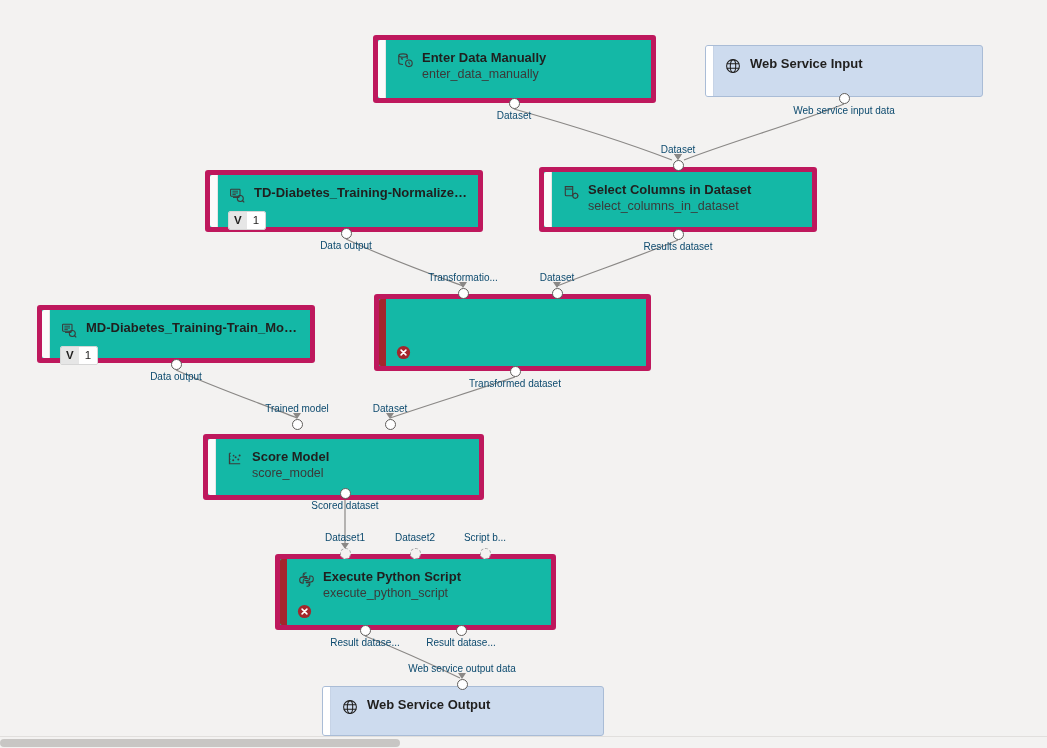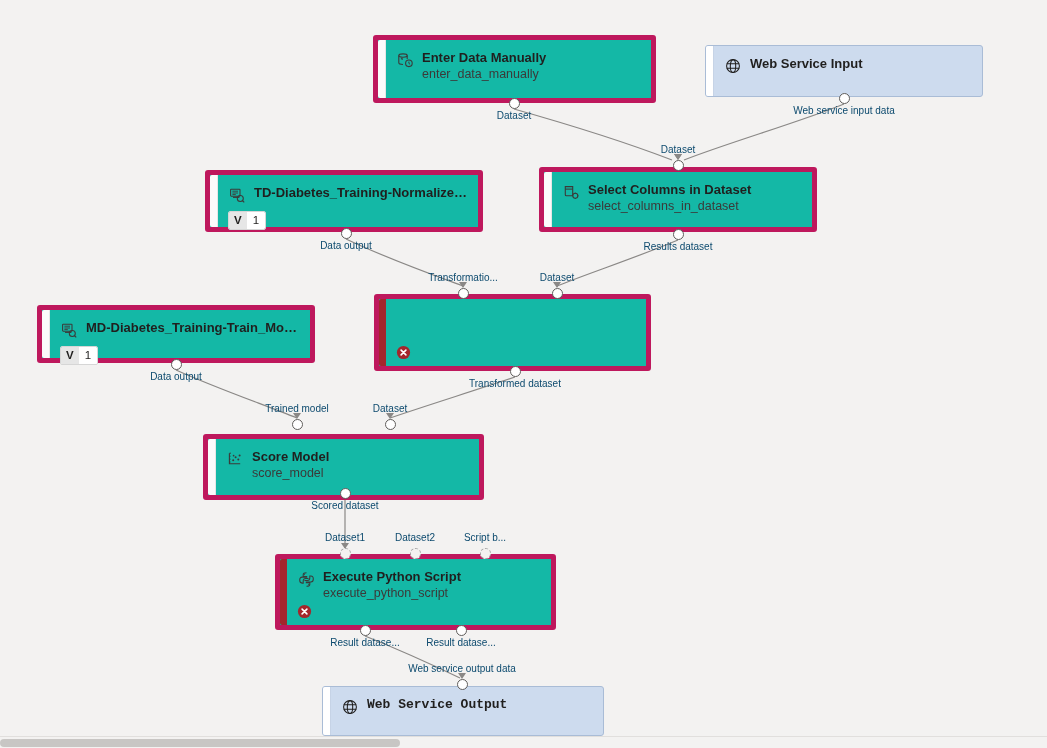--- a/index.html
+++ b/index.html
@@ -376,21 +376,21 @@
       <div class="port dashed" style="left: 345px; top: 553px;"></div>
       <div class="port-label" style="left: 345px; top: 531px;">Dataset1</div>
       <div class="port dashed" style="left: 415px; top: 553px;"></div>
       <div class="port-label" style="left: 415px; top: 531px;">Dataset2</div>
       <div class="port dashed" style="left: 485px; top: 553px;"></div>
       <div class="port-label" style="left: 485px; top: 531px;">Script b...</div>
       <div class="port" style="left: 365px; top: 630px;"></div>
       <div class="port-label" style="left: 365px; top: 636px;">Result datase...</div>
       <div class="port" style="left: 461px; top: 630px;"></div>
       <div class="port-label" style="left: 461px; top: 636px;">Result datase...</div>
-      <div class="node ws" style="left: 322px; top: 686px; width: 282px; height: 50px; font-family: Liberation Mono, monospace;">
+      <div class="node ws" style="left: 322px; top: 686px; width: 282px; height: 50px;">
         <div class="stripe"></div>
         <div class="body">
           <div class="headline">
             <span class="glyph">
               <svg width="16" height="16" viewBox="0 0 16 16" fill="none" stroke="#201f1e" stroke-width="1.05">
                 <circle cx="8" cy="8" r="6.4"></circle>
                 <ellipse cx="8" cy="8" rx="2.7" ry="6.4"></ellipse>
                 <path d="M1.8 5.8h12.4M1.8 10.2h12.4"></path>
               </svg>
             </span>

